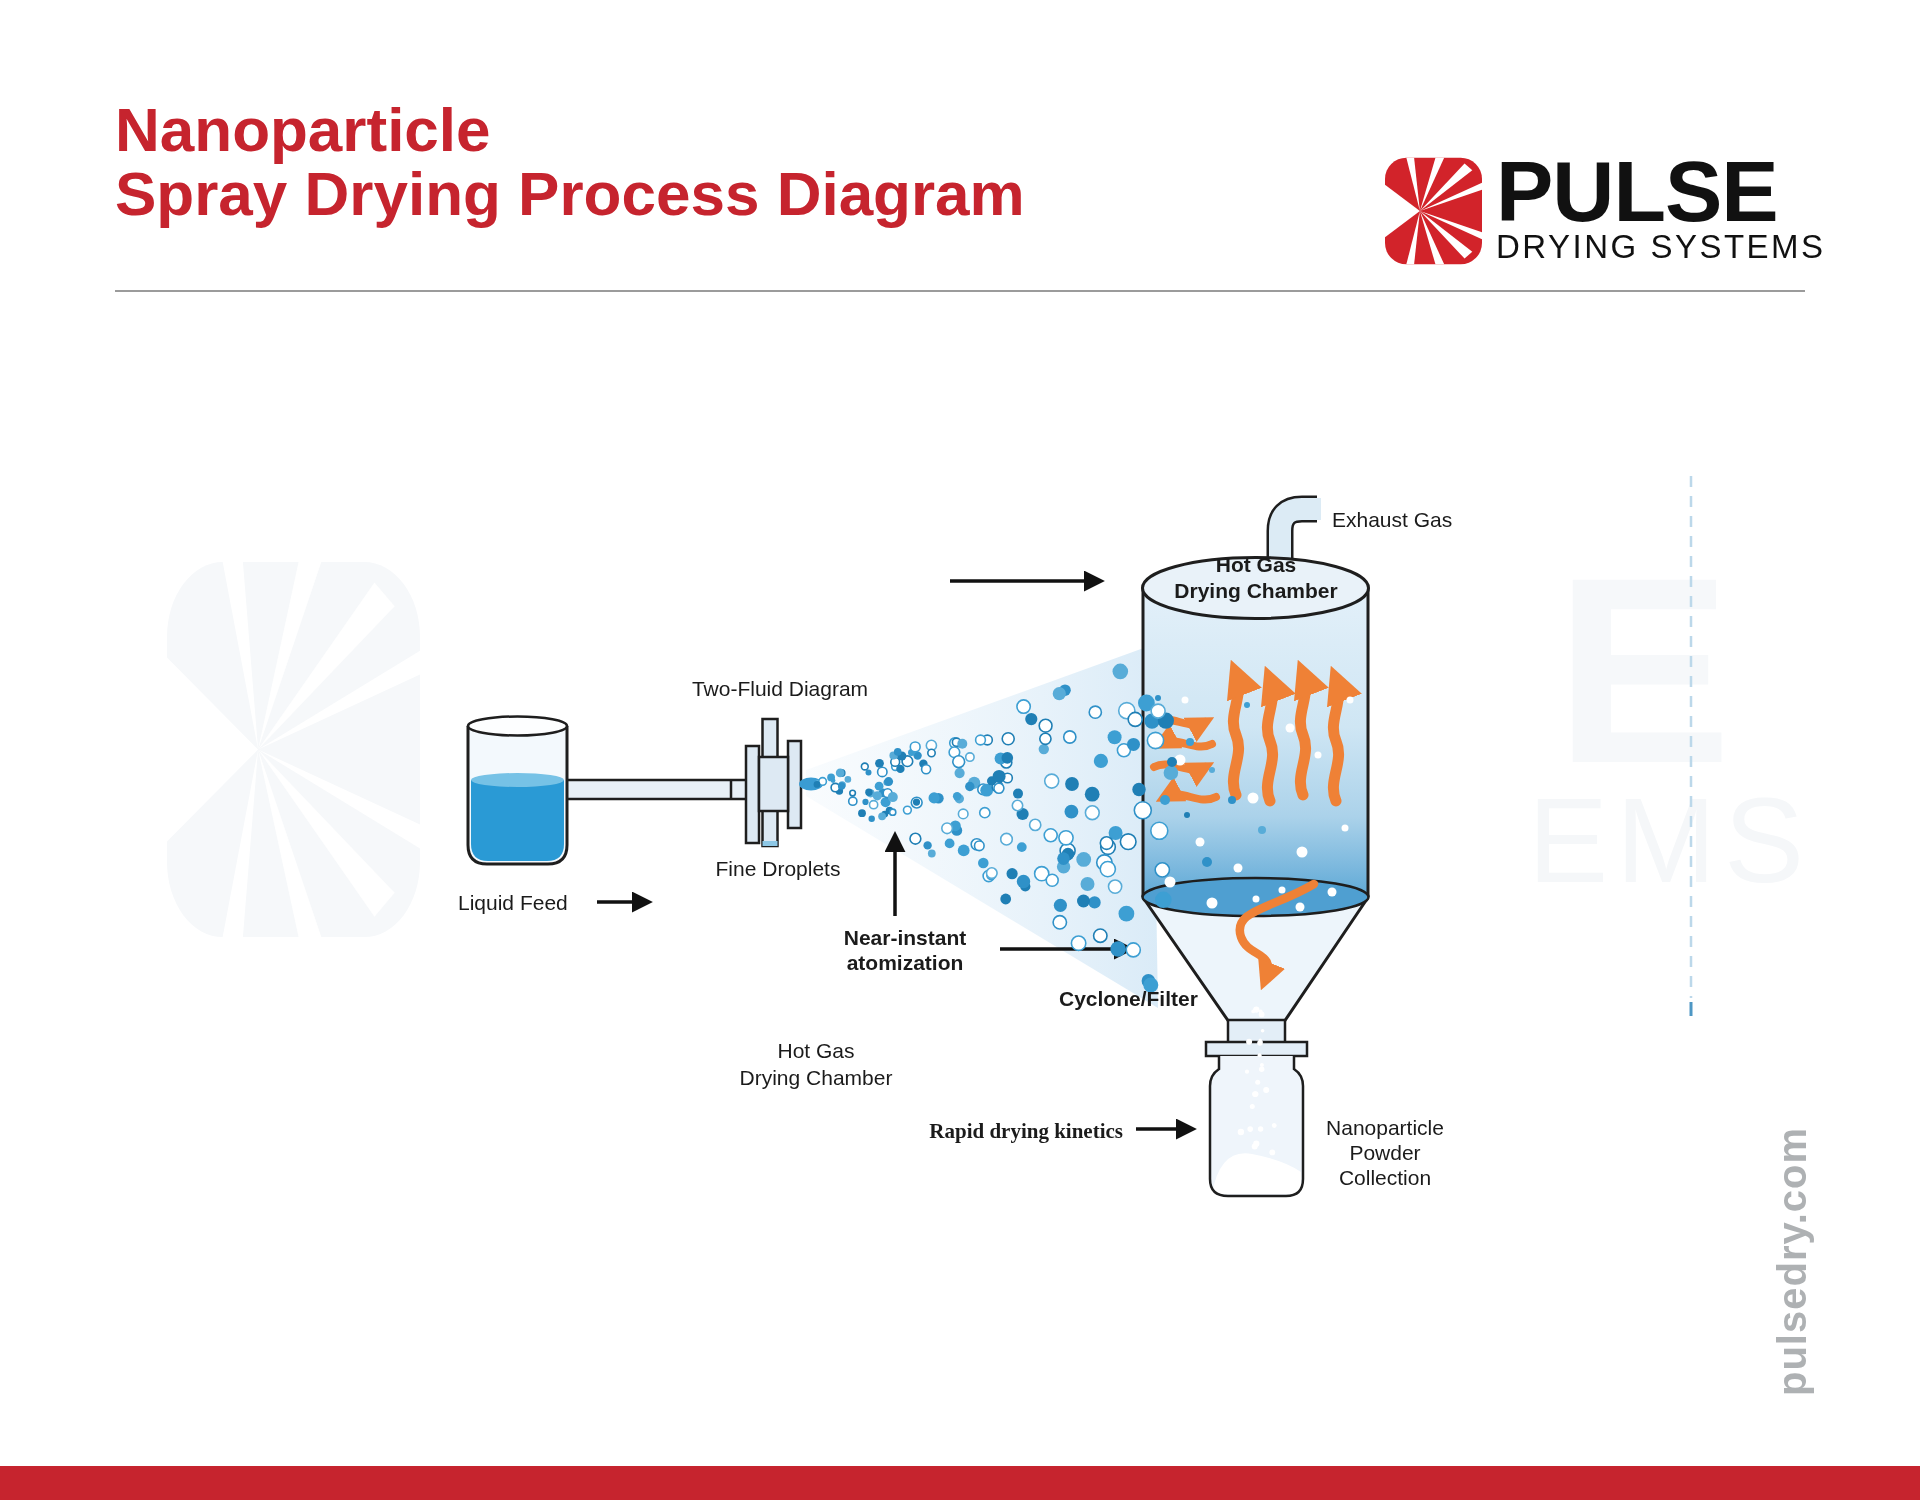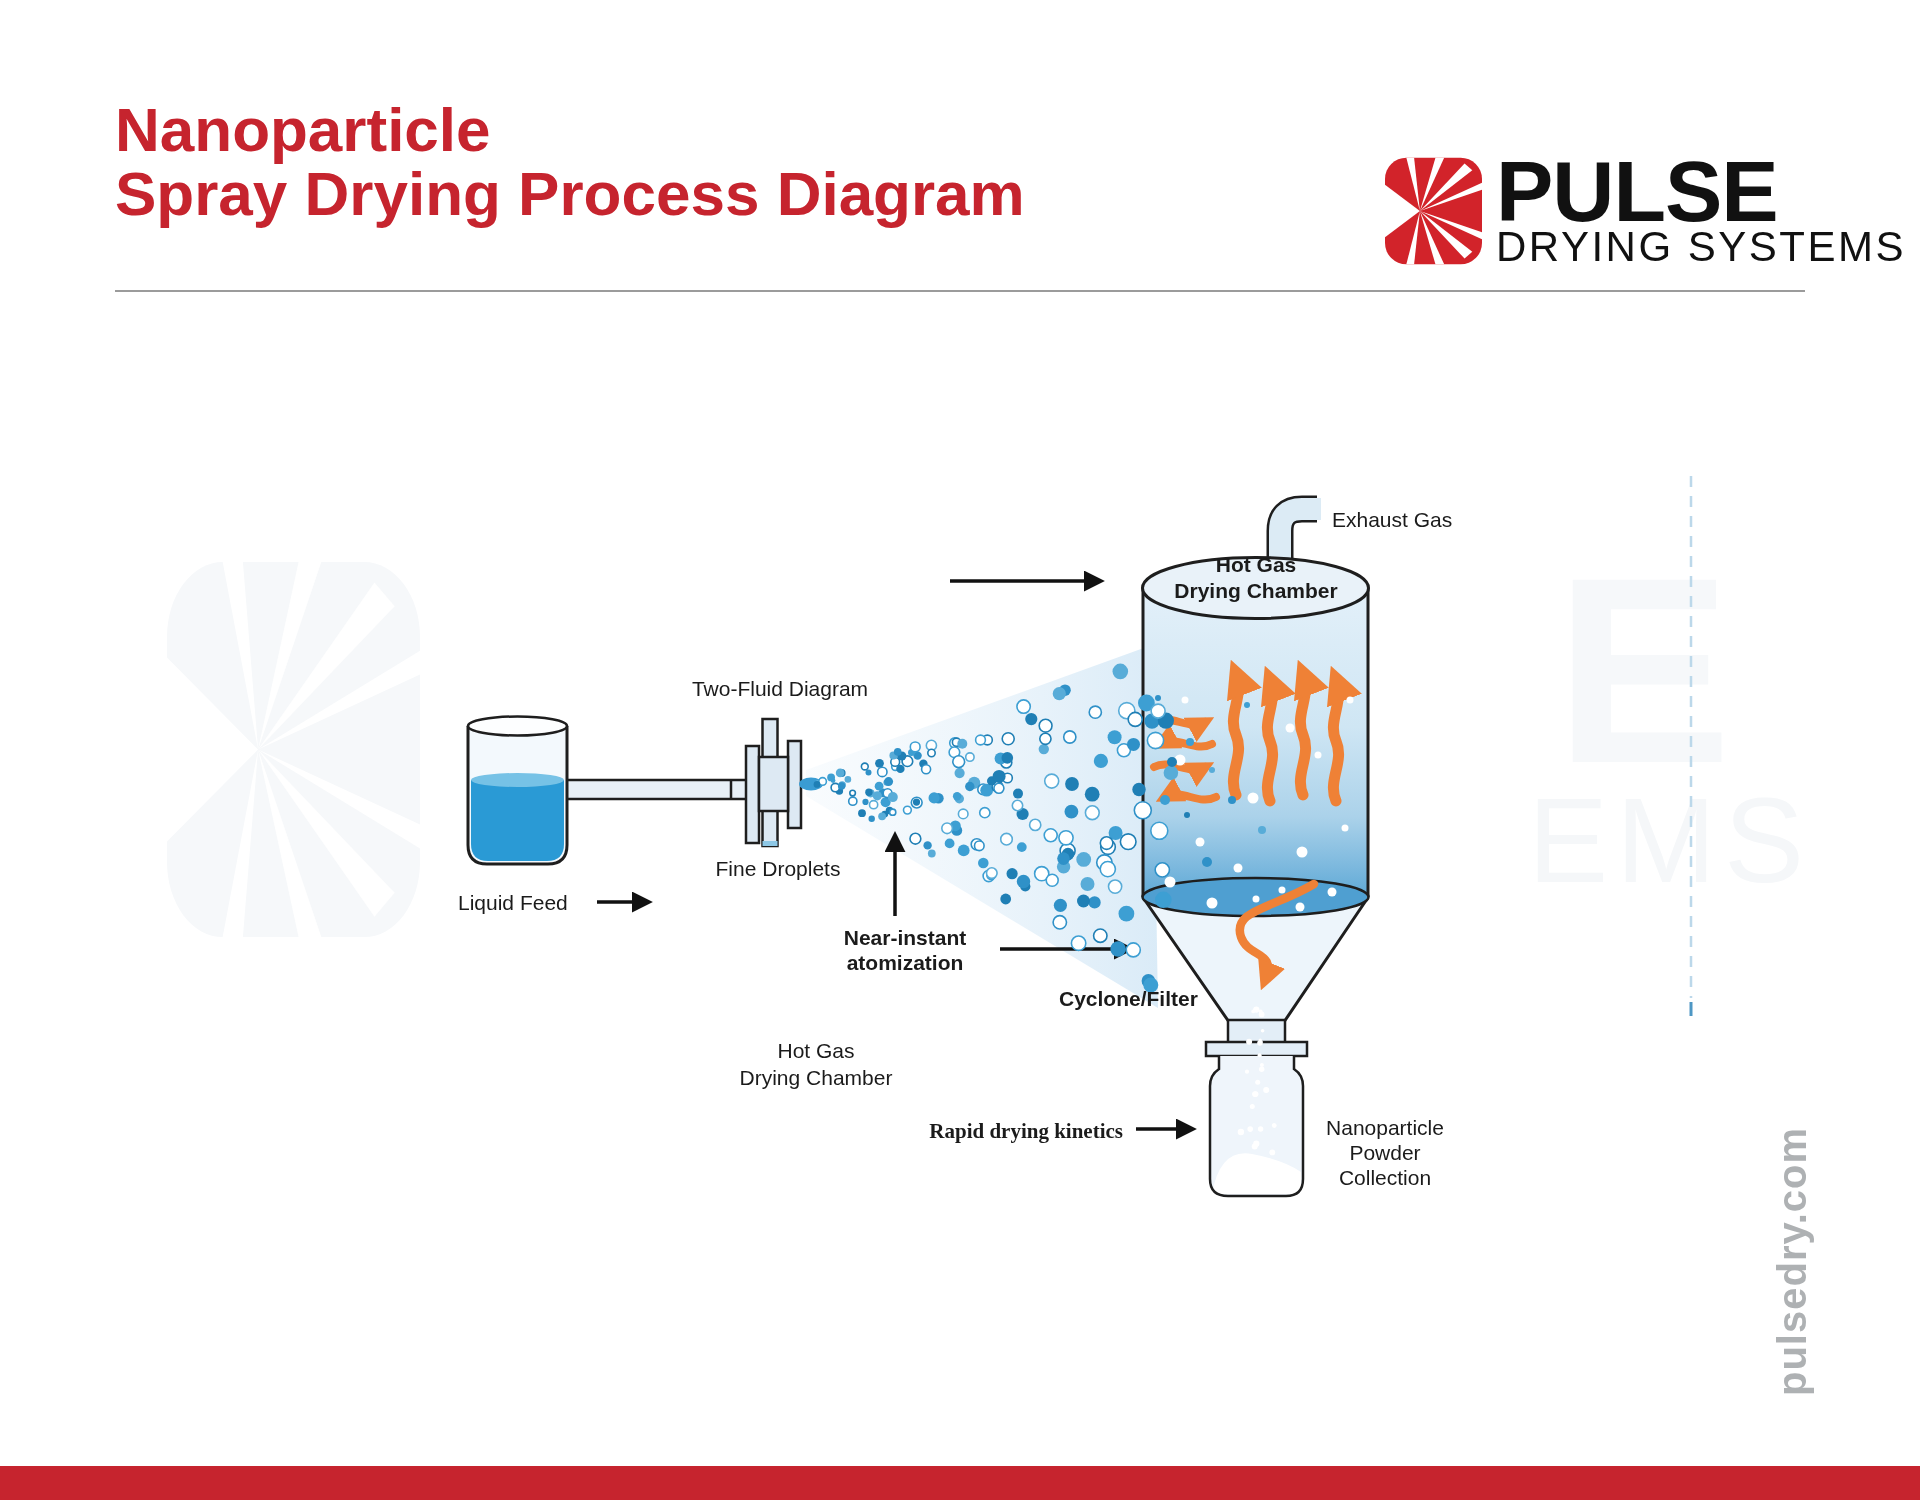--- a/index.html
+++ b/index.html
@@ -5,21 +5,21 @@
   html,body{margin:0;padding:0;background:#ffffff;}
   .stage{position:relative;width:1920px;height:1500px;background:#ffffff;overflow:hidden;
          font-family:"Liberation Sans",sans-serif;color:var(--text-dark,#1b1b1b);}
   .abs{position:absolute;}
   .page-title{left:115px;top:98px;font-size:62px;line-height:64px;font-weight:700;
               color:var(--accent-red,#c6242e);white-space:pre-line;letter-spacing:0px;}
   .divider{left:115px;top:290px;width:1690px;height:2px;background:#9b9b9b;}
   .logo{left:1385px;top:155px;display:flex;gap:14px;align-items:flex-start;}
   .logo-icon{width:97px;height:112px;color:var(--logo-red,#d2232a);}
   .logo-word{font-size:86px;line-height:72px;font-weight:700;letter-spacing:-1px;color:#111;}
-  .logo-sub{font-size:42px;line-height:34px;font-weight:500;letter-spacing:2.5px;color:#111;margin-top:3px;}
+  .logo-sub{font-size:33px;line-height:34px;font-weight:500;letter-spacing:2.5px;color:#111;margin-top:3px;}
   .label{position:absolute;font-size:21px;line-height:26px;text-align:center;white-space:pre-line;color:var(--text-dark,#1b1b1b);}
   .label.b{font-weight:700;}
   .label.left{text-align:left;}
   .label.right{text-align:right;font-family:Liberation Serif, serif;}
   .site-url{left:1770px;top:1118px;height:278px;writing-mode:vertical-rl;transform:rotate(180deg);
             font-size:40px;font-weight:700;color:var(--url-gray,#aeb1b3);letter-spacing:1px;}
   .footer-bar{left:0;top:1466px;width:1920px;height:34px;background:var(--accent-red,#c6242e);}
   svg text{font-family:"Liberation Sans",sans-serif;}
 </style>
 </head>

